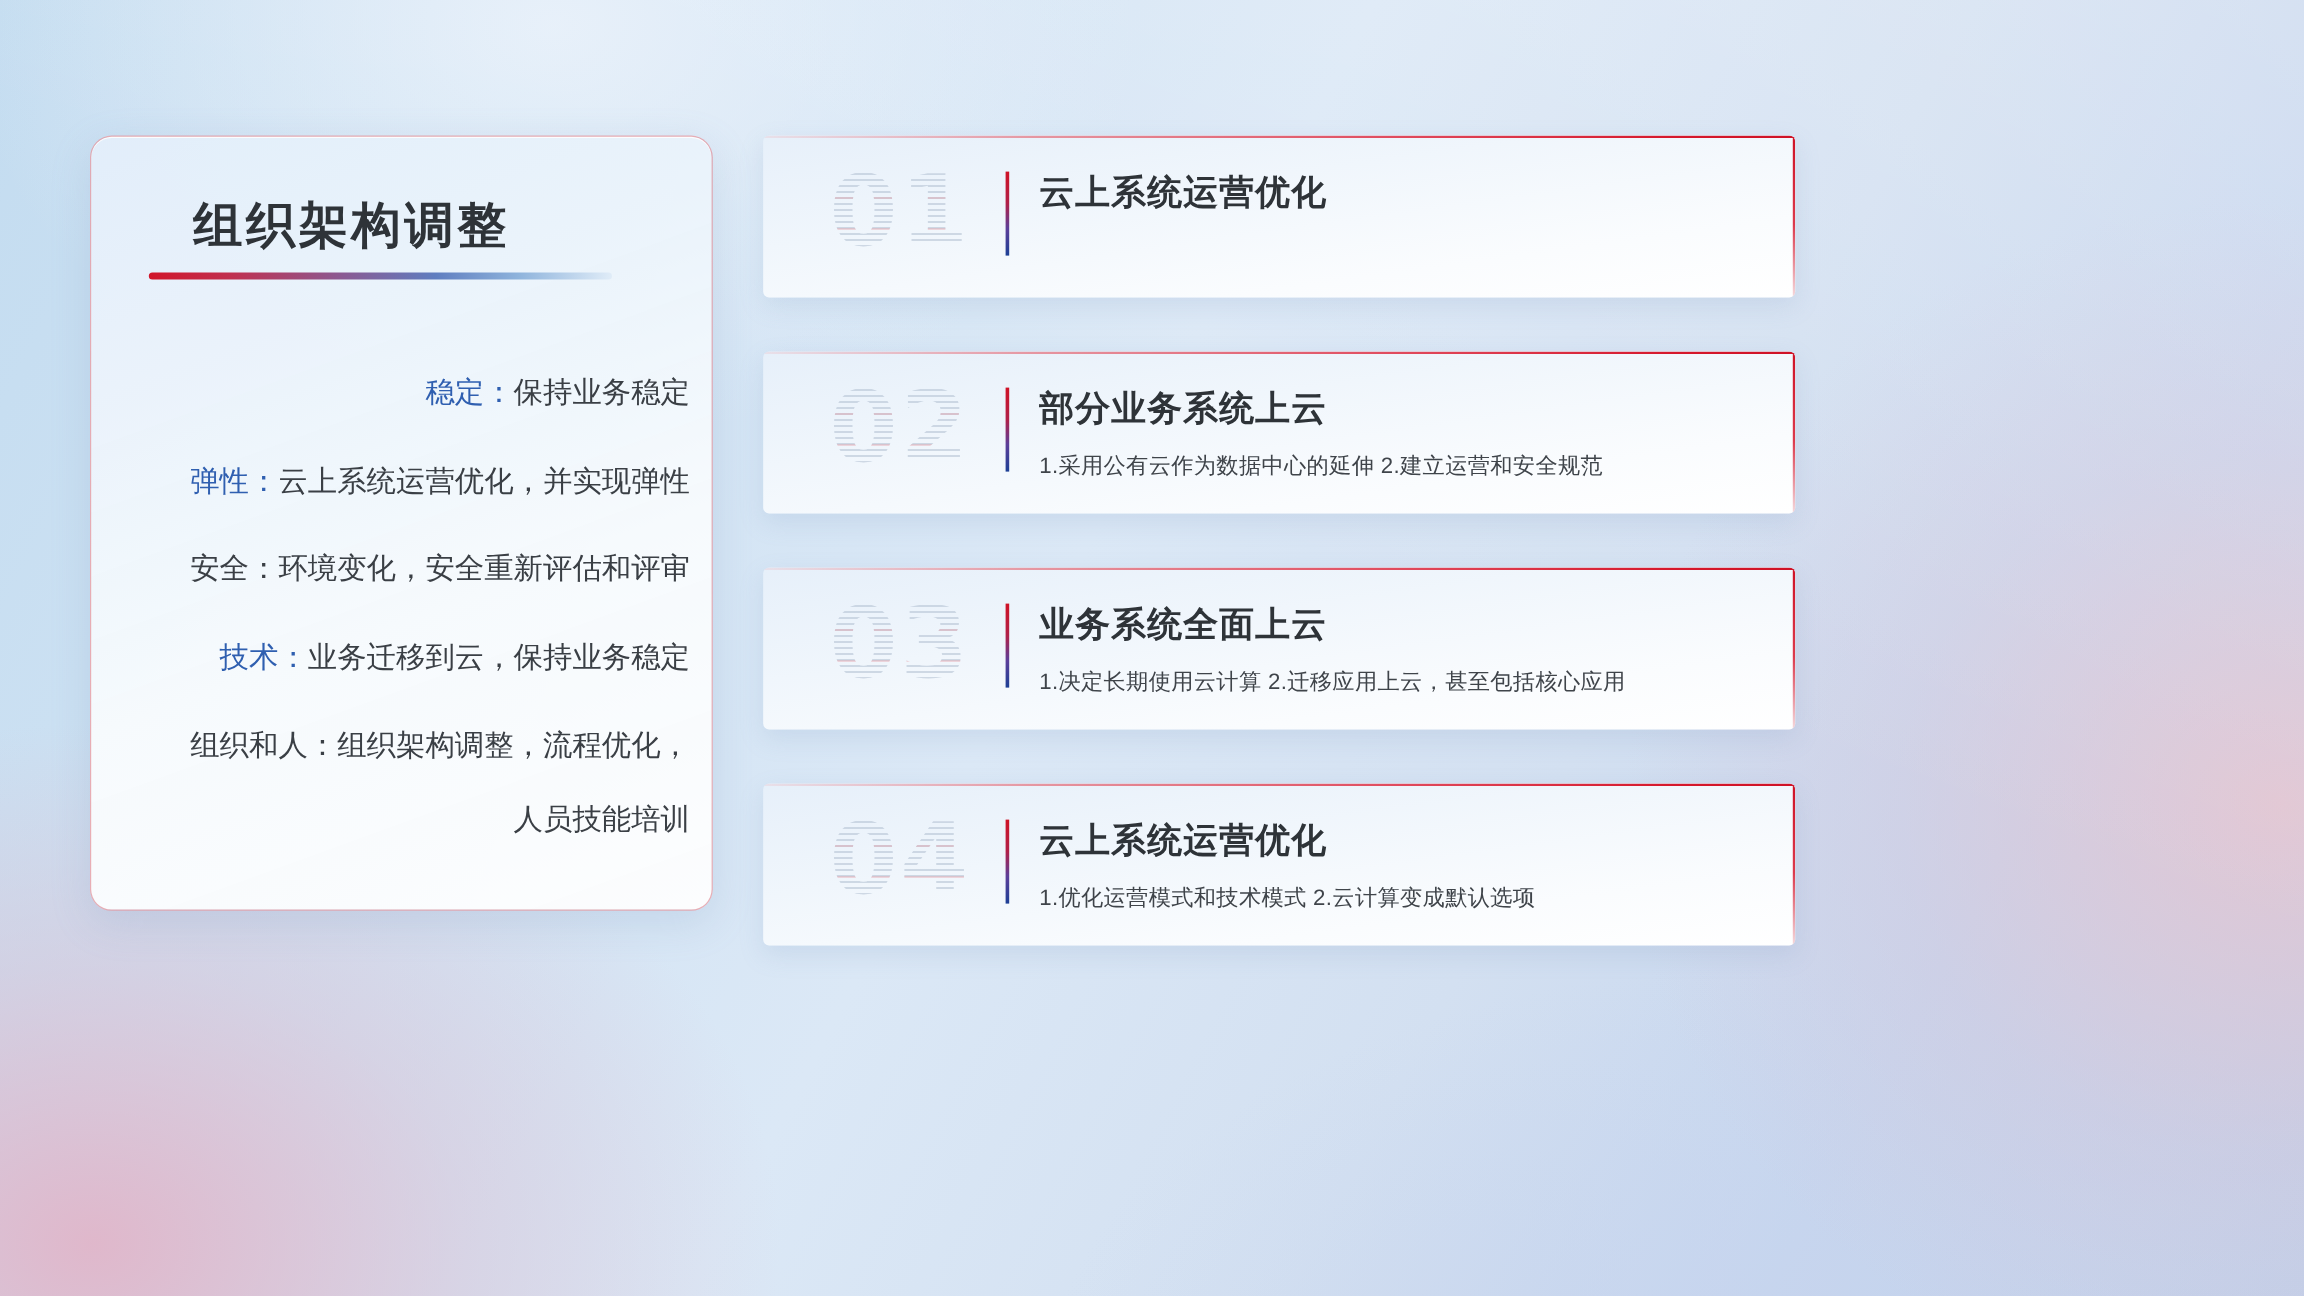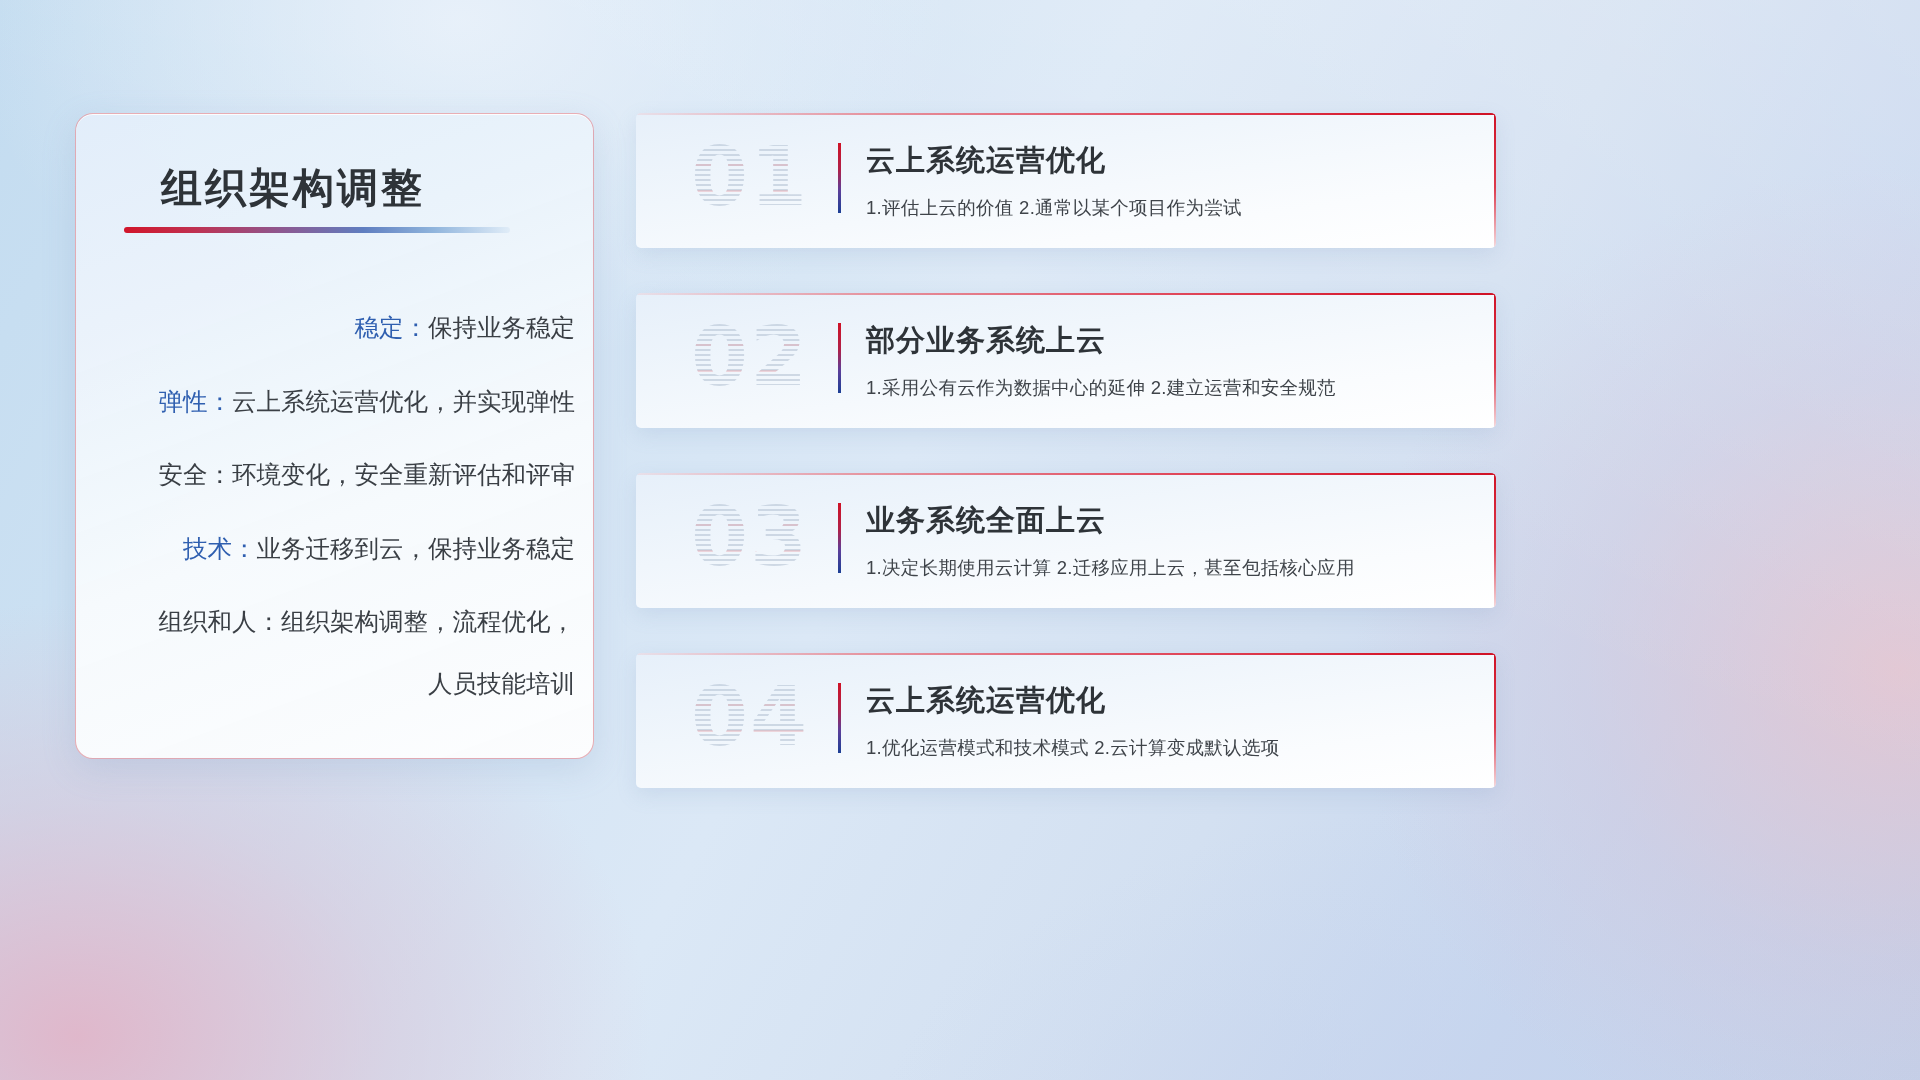--- a/index.html
+++ b/index.html
@@ -114,21 +114,20 @@
 
 <div class="cards">
 
   <div class="card">
     <div class="card-top"></div>
     <div class="card-right"></div>
     <div class="num">01</div>
     <div class="num-tint">01</div>
     <div class="divider"></div>
     <div class="c-title">云上系统运营优化</div>
-    <div class="c-sub">1.评估上云的价值   2.通常以某个项目作为尝试</div>
   </div>
 
   <div class="card">
     <div class="card-top"></div>
     <div class="card-right"></div>
     <div class="num">02</div>
     <div class="num-tint">02</div>
     <div class="divider"></div>
     <div class="c-title">部分业务系统上云</div>
     <div class="c-sub">1.采用公有云作为数据中心的延伸   2.建立运营和安全规范</div>

